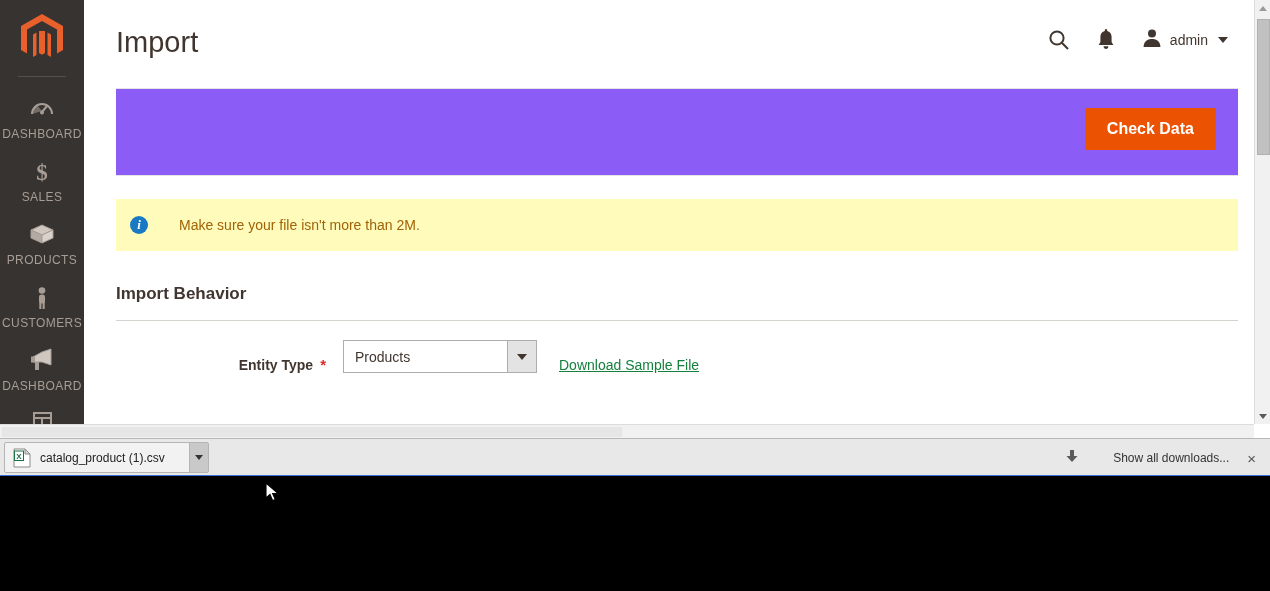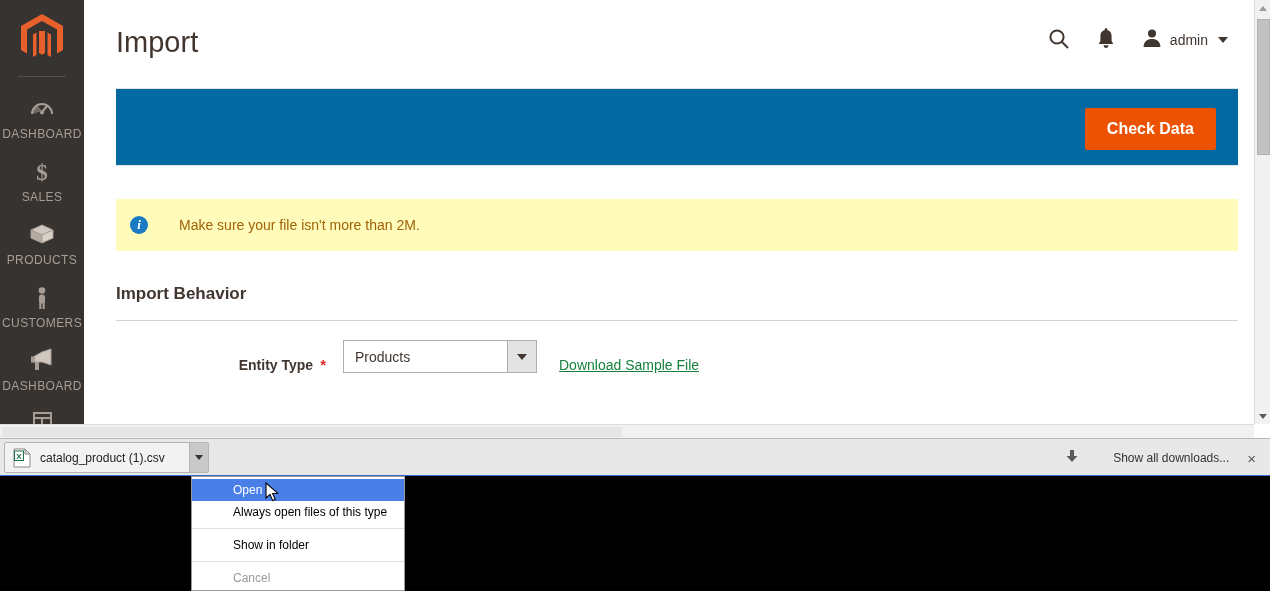--- a/index.html
+++ b/index.html
@@ -66,21 +66,21 @@
     height: 86px;
   }
   #page-title {
     position: absolute; left: 32px; top: 26px;
     font-size: 29px; font-weight: normal;
     color: #41362f;
     font-family: "Liberation Sans", sans-serif;
   }
   #header-tools {
     position: absolute; right: 26px; top: 28px;
-    display: flex; align-items: flex-start; gap: 26px;
+    display: flex; align-items: flex-end; gap: 26px;
   }
   .tool-btn {
     display: flex; align-items: center;
     cursor: pointer;
     background: none; border: none;
   }
   .admin-user {
     display: flex; align-items: center; gap: 8px;
     cursor: pointer;
     color: #41362f; font-size: 14px;
@@ -89,22 +89,22 @@
     width: 0; height: 0;
     border-left: 5px solid transparent;
     border-right: 5px solid transparent;
     border-top: 6px solid #41362f;
     margin-left: 2px;
   }
 
   
   #page-actions {
     position: absolute; left: 32px; top: 88px;
-    width: 1122px; height: 78px;
-    background: #0369a1;
+    width: 1122px; height: 88px;
+    background: #8b5cf6;
     border-top: 1px solid #e3e3e3;
     border-bottom: 1px solid #e3e3e3;
   }
   #check-data-btn {
     position: absolute; right: 22px; top: 19px;
     background: #eb5202;
     color: #ffffff;
     border: none;
     padding: 12px 22px;
     font-size: 16px; font-weight: bold;
@@ -536,28 +536,20 @@
             <rect x="4" y="1" width="4" height="6" fill="#5a5a5a"></rect>
             <polygon points="0.5,7 11.5,7 6,13" fill="#5a5a5a"></polygon>
           </svg>
         </span>
         <span id="show-all-link">Show all downloads...</span>
       </span>
       <span id="dl-close">×</span>
     </div>
   </div>
 
-  <div id="ctx-menu">
-    <div class="ctx-item highlight">Open</div>
-    <div class="ctx-item">Always open files of this type</div>
-    <div class="ctx-sep"></div>
-    <div class="ctx-item">Show in folder</div>
-    <div class="ctx-sep"></div>
-    <div class="ctx-item disabled">Cancel</div>
-  </div>
 
   <div id="cursor">
     <svg width="16" height="22" viewBox="0 0 16 22">
       <polygon points="1,1 1,16 5,12.4 7.7,18.6 10.3,17.4 7.6,11.4 12.6,11.2" fill="#ffffff" stroke="#000000" stroke-width="1.1"></polygon>
     </svg>
   </div>
 
 </div>
 
 </body></html>

